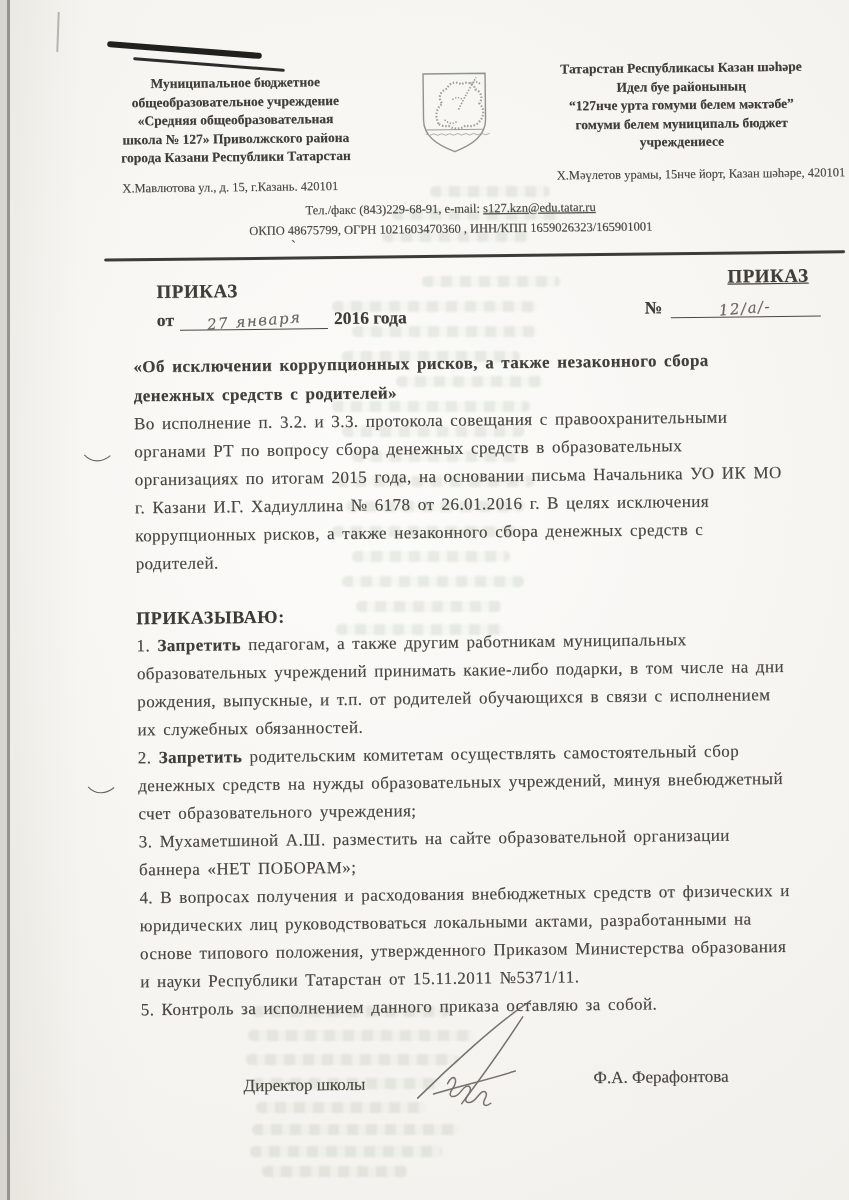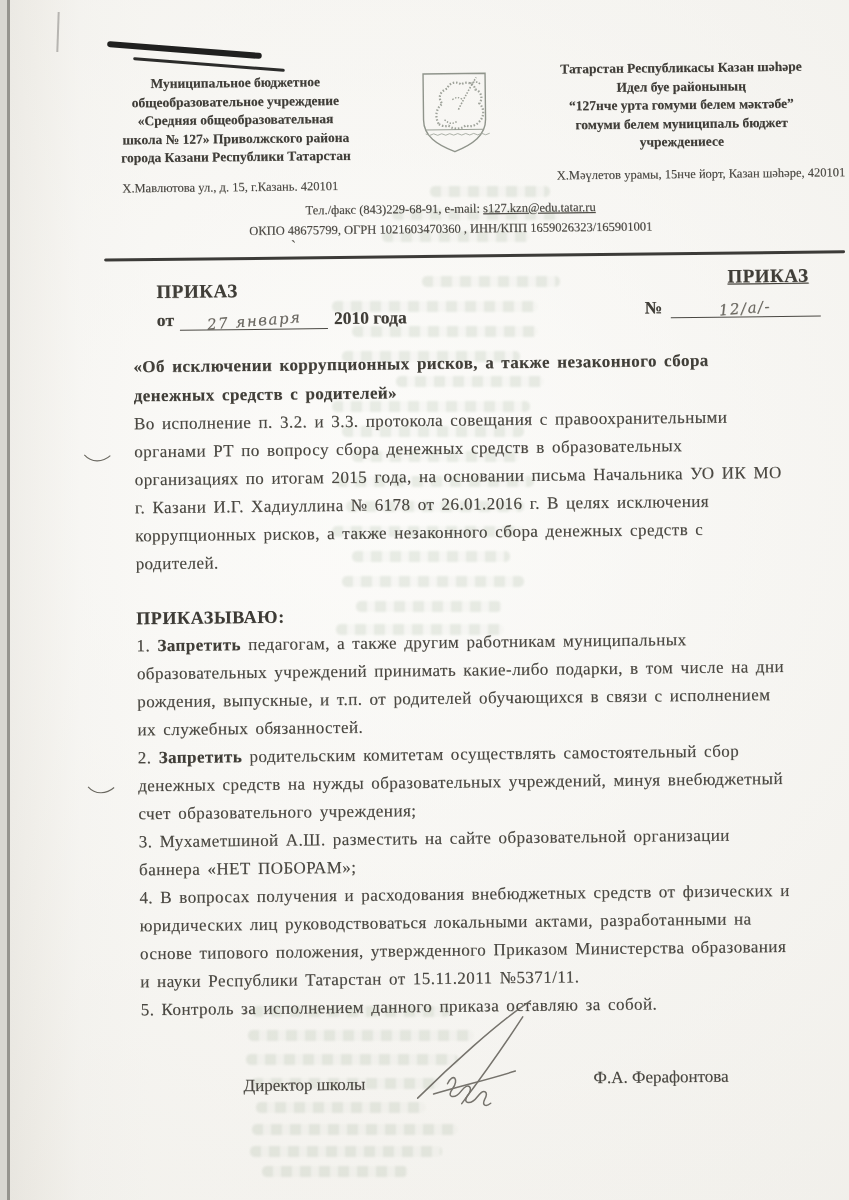--- a/index.html
+++ b/index.html
@@ -123,21 +123,21 @@
       <div><span>Тел./факс (843)229-68-91, e-mail: </span><span class="email">s127.kzn@edu.tatar.ru</span></div>
       <div>ОКПО 48675799, ОГРН 1021603470360 , ИНН/КПП 1659026323/165901001</div>
     </div>
 
     <div id="tickmark">`</div>
     <div id="divider"></div>
 
     <div id="boeryk" class="b print">ПРИКАЗ</div>
     <div id="prikaz" class="b print">ПРИКАЗ</div>
 
-    <div id="date-line" class="print"><span>от</span><span class="hand-slot" id="date-slot"><span class="handwriting">27 января</span></span><span>2010 года</span></div>
+    <div id="date-line" class="print"><span>от</span><span class="hand-slot" id="date-slot"><span class="handwriting">27 января</span></span><span>2016 года</span></div>
 
     <div id="num-line" class="print"><span>№</span><span class="hand-slot" id="num-slot"><span class="handwriting">12/а/-</span></span></div>
 
     <div id="doc-body" class="print">
       <p id="subject">«Об исключении коррупционных рисков, а также незаконного сбора денежных средств с родителей»</p>
       <p id="preamble">Во исполнение п. 3.2. и 3.3. протокола совещания с правоохранительными органами РТ по вопросу сбора денежных средств в образовательных организациях по итогам 2015 года, на основании письма Начальника УО ИК МО г. Казани И.Г. Хадиуллина № 6178 от 26.01.2016 г. В целях исключения коррупционных рисков, а также незаконного сбора денежных средств с родителей.</p>
       <p id="resolution-heading">ПРИКАЗЫВАЮ:</p>
       <p class="item"><span>1. </span><span class="b">Запретить</span><span> педагогам, а также другим работникам муниципальных образовательных учреждений принимать какие-либо подарки, в том числе на дни рождения, выпускные, и т.п. от родителей обучающихся в связи с исполнением их служебных обязанностей.</span></p>
       <p class="item"><span>2. </span><span class="b">Запретить</span><span> родительским комитетам осуществлять самостоятельный сбор денежных средств на нужды образовательных учреждений, минуя внебюджетный счет образовательного учреждения;</span></p>
       <p class="item"><span>3. </span><span class="b"></span><span>Мухаметшиной А.Ш. разместить на сайте образовательной организации баннера «НЕТ ПОБОРАМ»;</span></p>

